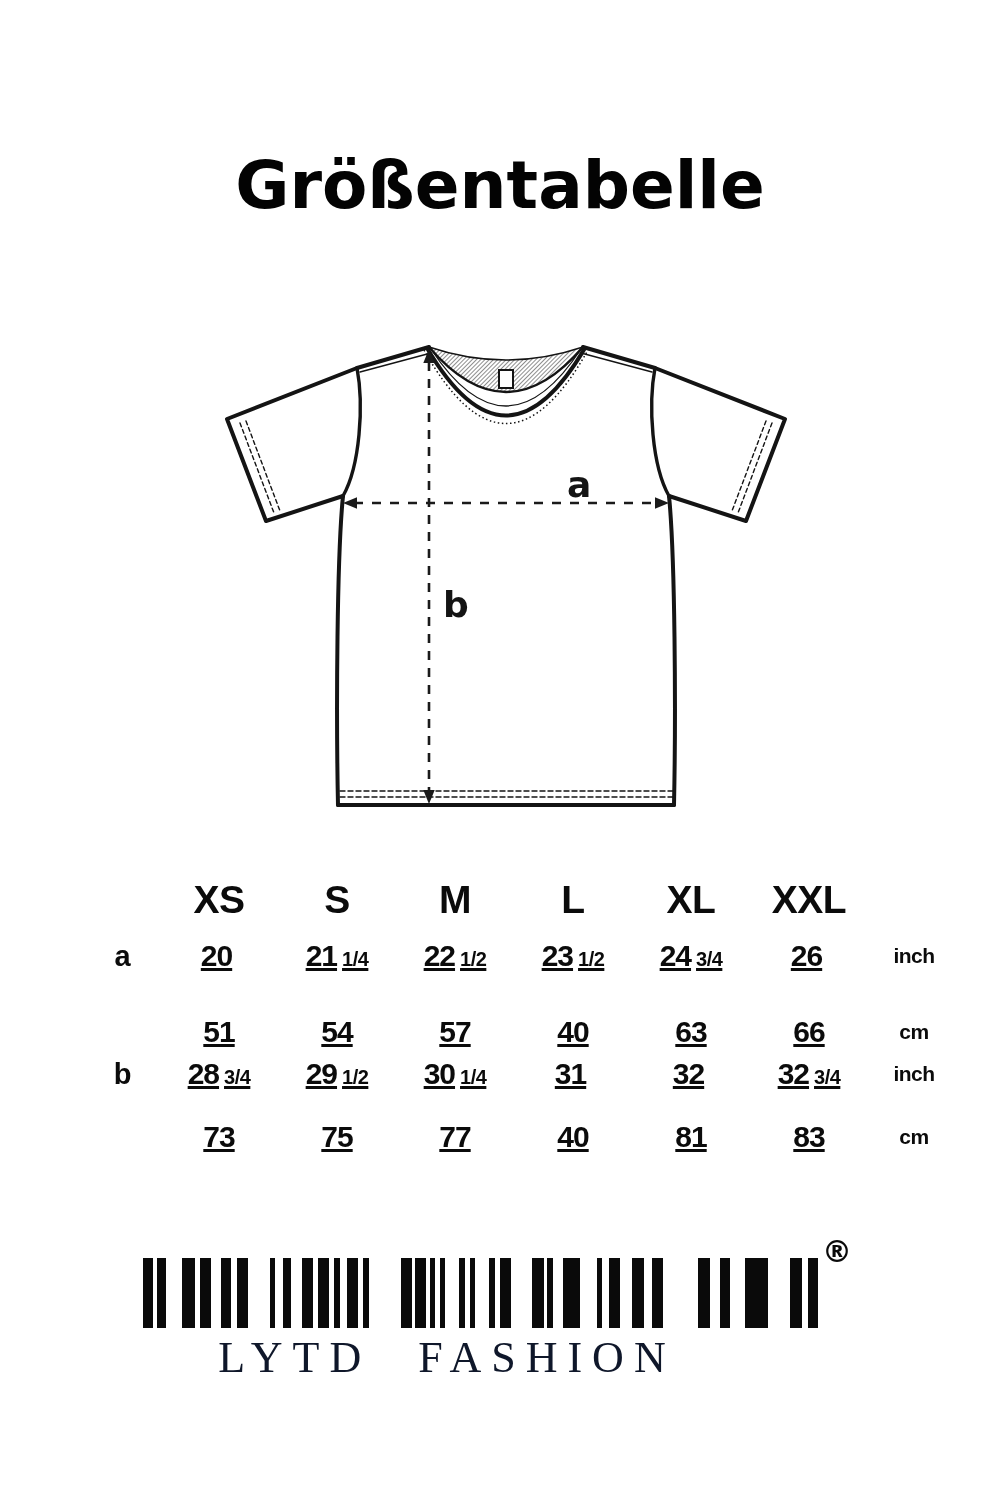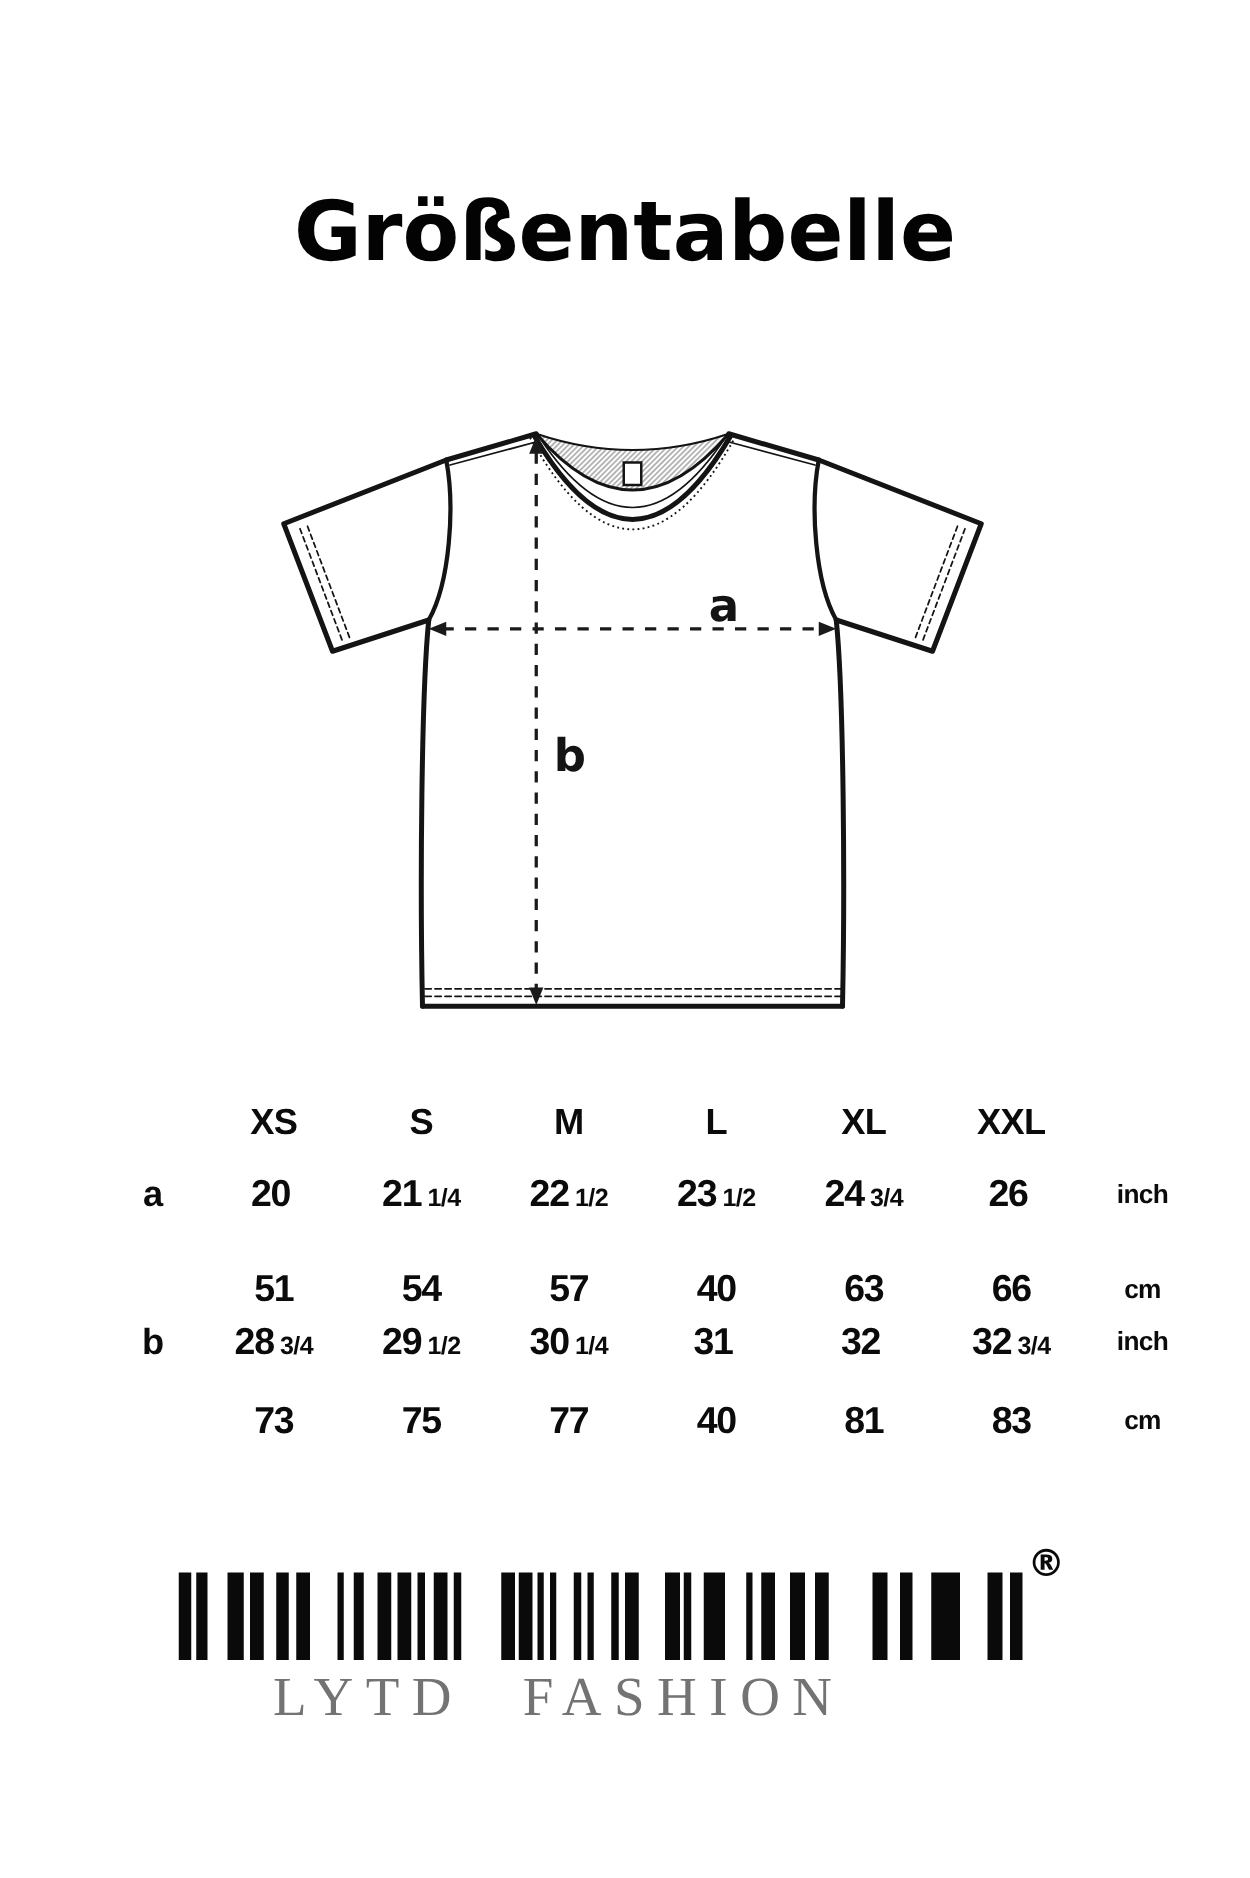--- a/index.html
+++ b/index.html
@@ -13,36 +13,36 @@
     letter-spacing:0px;color:#030303;line-height:1.1;
   }
   .shirt-wrap{position:absolute;left:200px;top:320px;width:600px;height:500px;}
 
   
   .trow{
     position:absolute;left:85px;width:880px;display:grid;
     grid-template-columns:75px repeat(6,118px) 92px;align-items:center;
   }
   .c{text-align:center;white-space:nowrap;}
-  .sz{font-size:29px;font-weight:bold;letter-spacing:-0.5px;}
+  .sz{font-size:39px;font-weight:bold;letter-spacing:-0.5px;}
   .rowlab{font-size:29px;font-weight:bold;}
-  .num{font-size:30px;font-weight:bold;letter-spacing:-1px;}
+  .num{font-size:30px;font-weight:bold;letter-spacing:-1px;text-decoration:underline;}
   .frac{font-size:20px;font-weight:bold;margin-left:5px;letter-spacing:-0.5px;}
   .unit{font-size:21px;font-weight:bold;letter-spacing:-0.5px;}
 
   
   .barcode{position:absolute;left:143px;top:1258px;height:70px;display:flex;}
   .barcode .bar{height:70px;background:#0a0a0a;flex:none;}
   .regmark{
     position:absolute;left:822px;top:1234px;
     font-family:"DejaVu Sans",sans-serif;font-weight:bold;font-size:30px;color:#0a0a0a;
   }
   .brand{
     position:absolute;left:0;top:1334px;width:894px;text-align:center;
-    font-family:"Liberation Serif",serif;font-size:44px;color:#737373;
+    font-family:"Liberation Serif",serif;font-size:44px;color:#0f172a;
     letter-spacing:10px;word-spacing:26px;line-height:1.1;
   }
   .code{
     position:absolute;left:0;top:1392px;width:894px;text-align:center;
     font-family:"Liberation Serif",serif;font-size:27px;color:#161616;
     letter-spacing:15px;line-height:1.1;
   }
   svg text.mlabel{
     font-family:"DejaVu Sans",sans-serif;font-weight:bold;font-size:36px;fill:#141414;
   }

